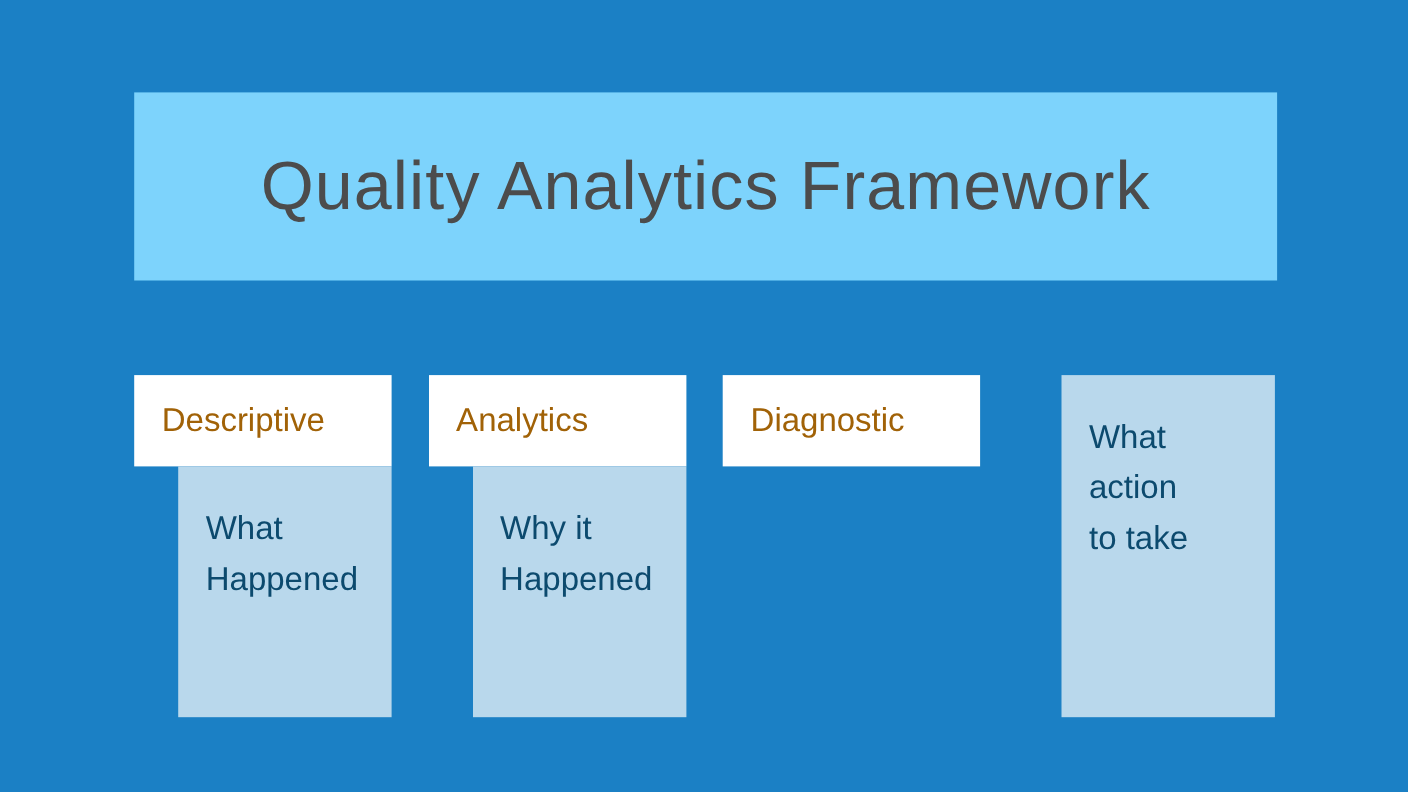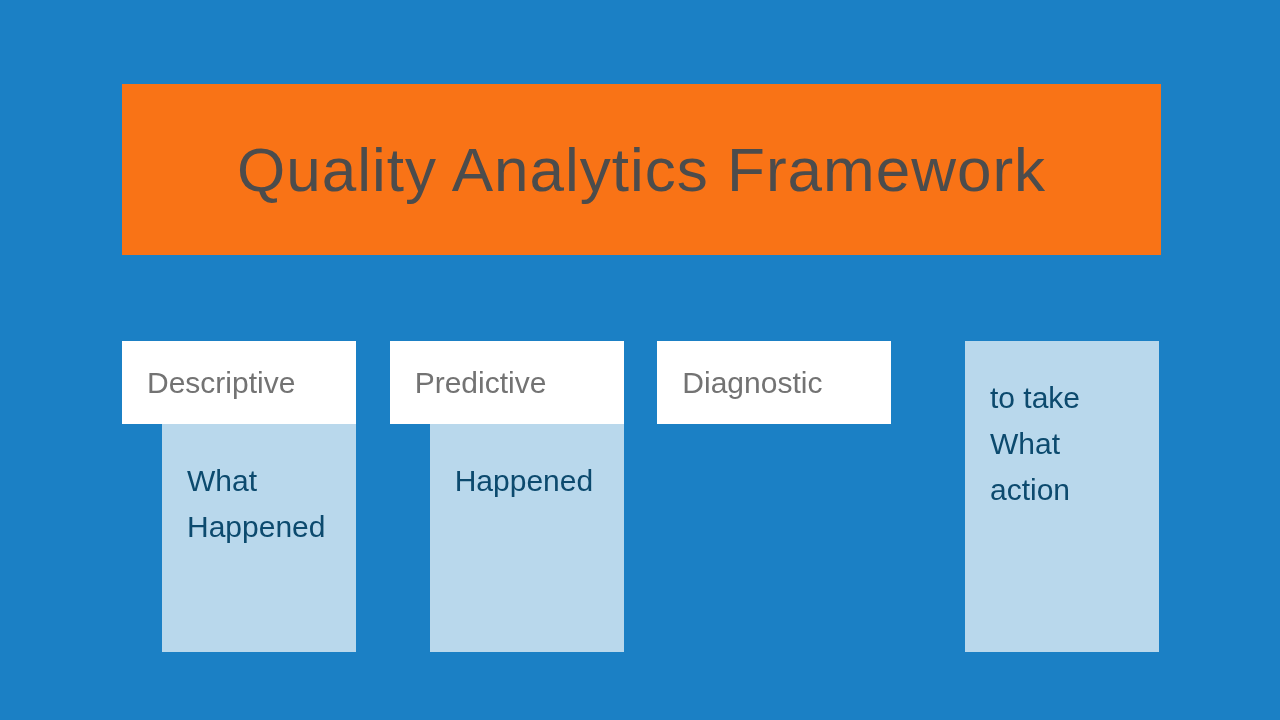--- a/index.html
+++ b/index.html
@@ -13,21 +13,21 @@
     background: #1B80C5;
     overflow: hidden;
     font-family: "Liberation Sans", sans-serif;
   }
   .title-box {
     position: absolute;
     left: 122px;
     top: 84px;
     width: 1039px;
     height: 171px;
-    background: #f97316;
+    background: #7dd3fc;
     display: flex;
     align-items: center;
     justify-content: center;
     text-align: right;
   }
   .title-box h1 {
     margin: 0;
     font-size: 62px;
     font-weight: 300;
     letter-spacing: 1px;
@@ -51,21 +51,21 @@
   }
   .card-header {
     height: 83px;
     background: #FFFFFF;
     display: flex;
     align-items: center;
     padding-left: 25px;
     box-sizing: border-box;
     font-size: 30px;
     font-weight: 300;
-    color: #737373;
+    color: #a16207;
     white-space: nowrap;
   }
   .card-body {
     flex: 1;
     background: #B9D8EC;
     padding: 34px 12px 0 25px;
     box-sizing: border-box;
     font-size: 30px;
     font-weight: 300;
     line-height: 46px;
@@ -86,31 +86,32 @@
 
     <div class="card">
       <div class="card-header">Descriptive</div>
       <div class="card-body">
         <div>What</div>
         <div>Happened</div>
       </div>
     </div>
 
     <div class="card">
-      <div class="card-header">Predictive</div>
+      <div class="card-header">Analytics</div>
       <div class="card-body">
+        <div>Why it</div>
         <div>Happened</div>
       </div>
     </div>
 
     <div class="card">
       <div class="card-header">Diagnostic</div>
     </div>
 
     <div class="card">
       <div class="card-body">
+        <div>What action</div>
         <div>to take</div>
-        <div>What action</div>
       </div>
     </div>
 
   </div>
 </div>
 
 </body></html>

